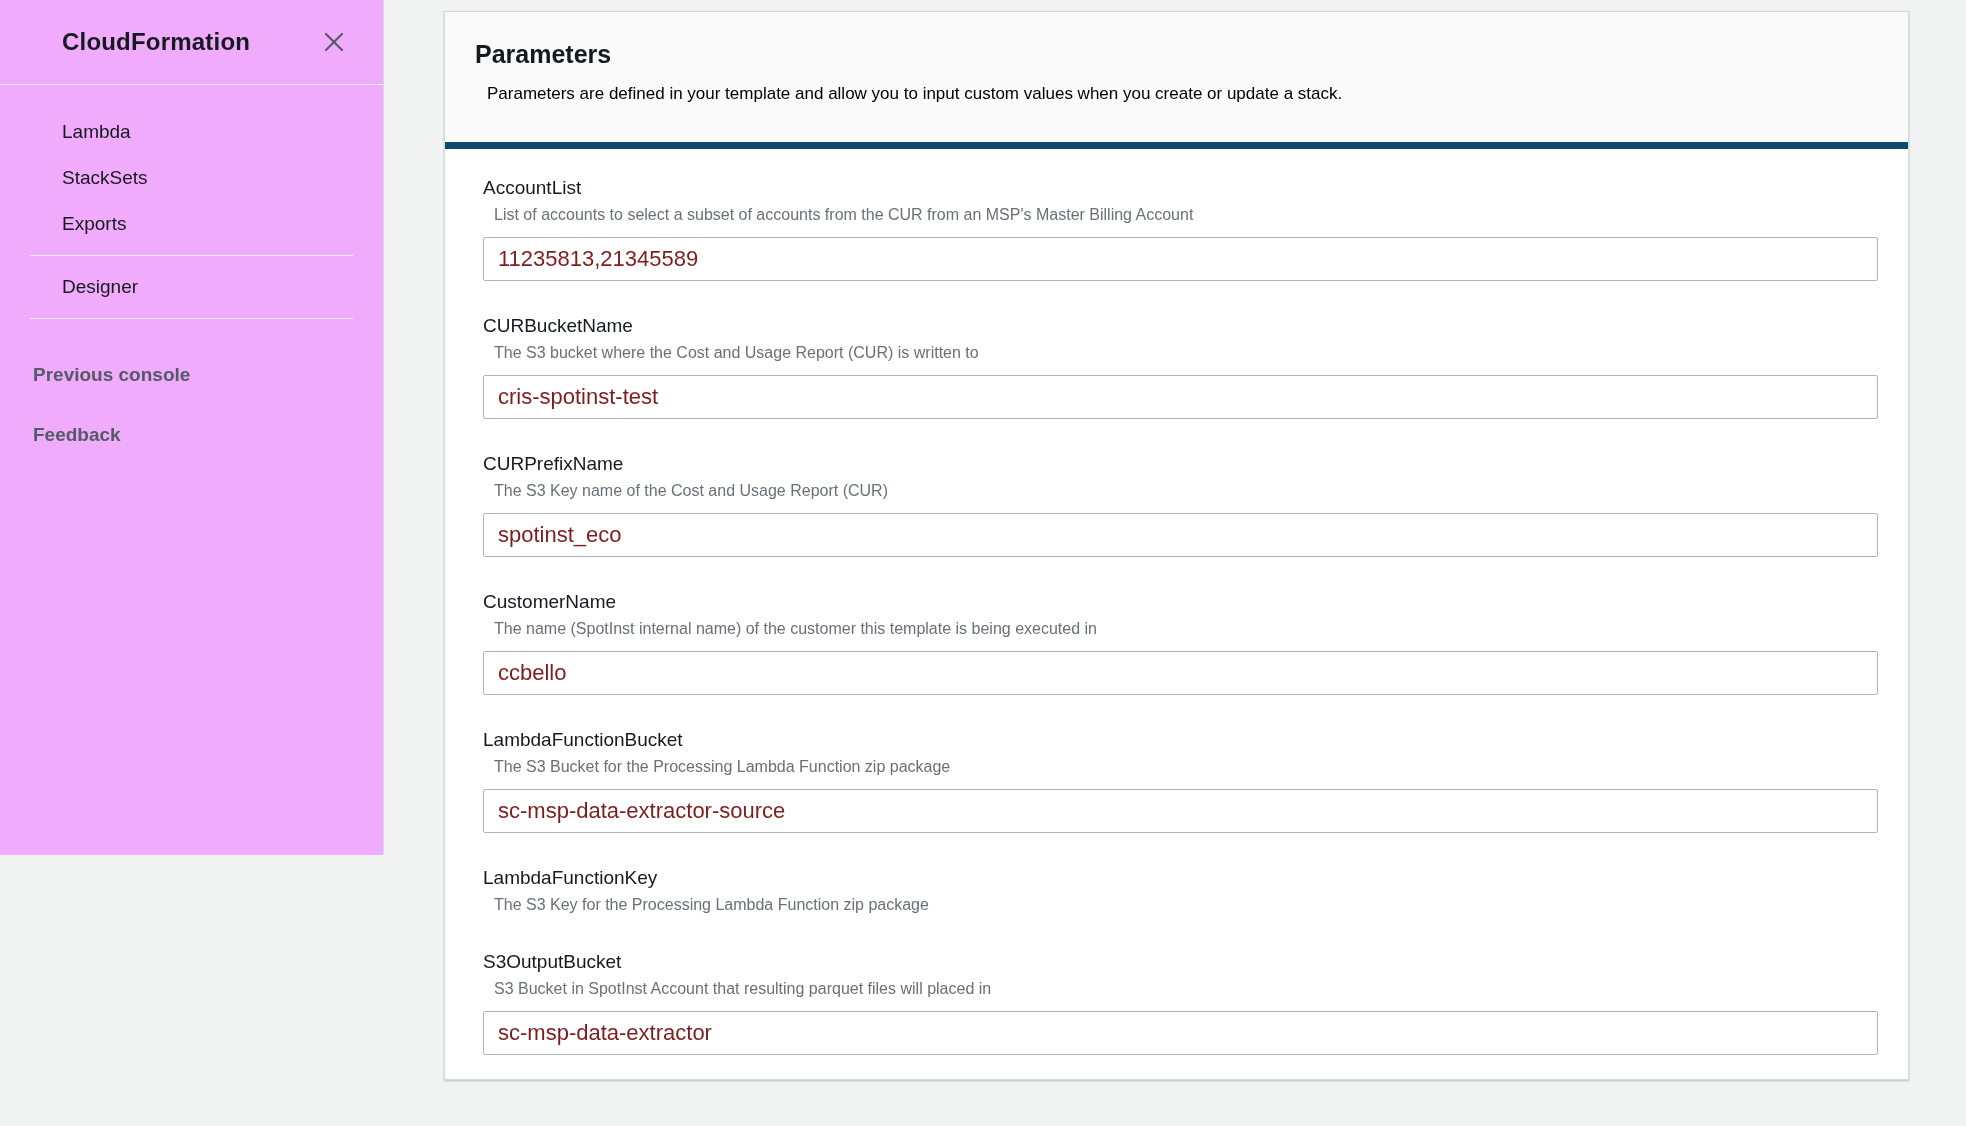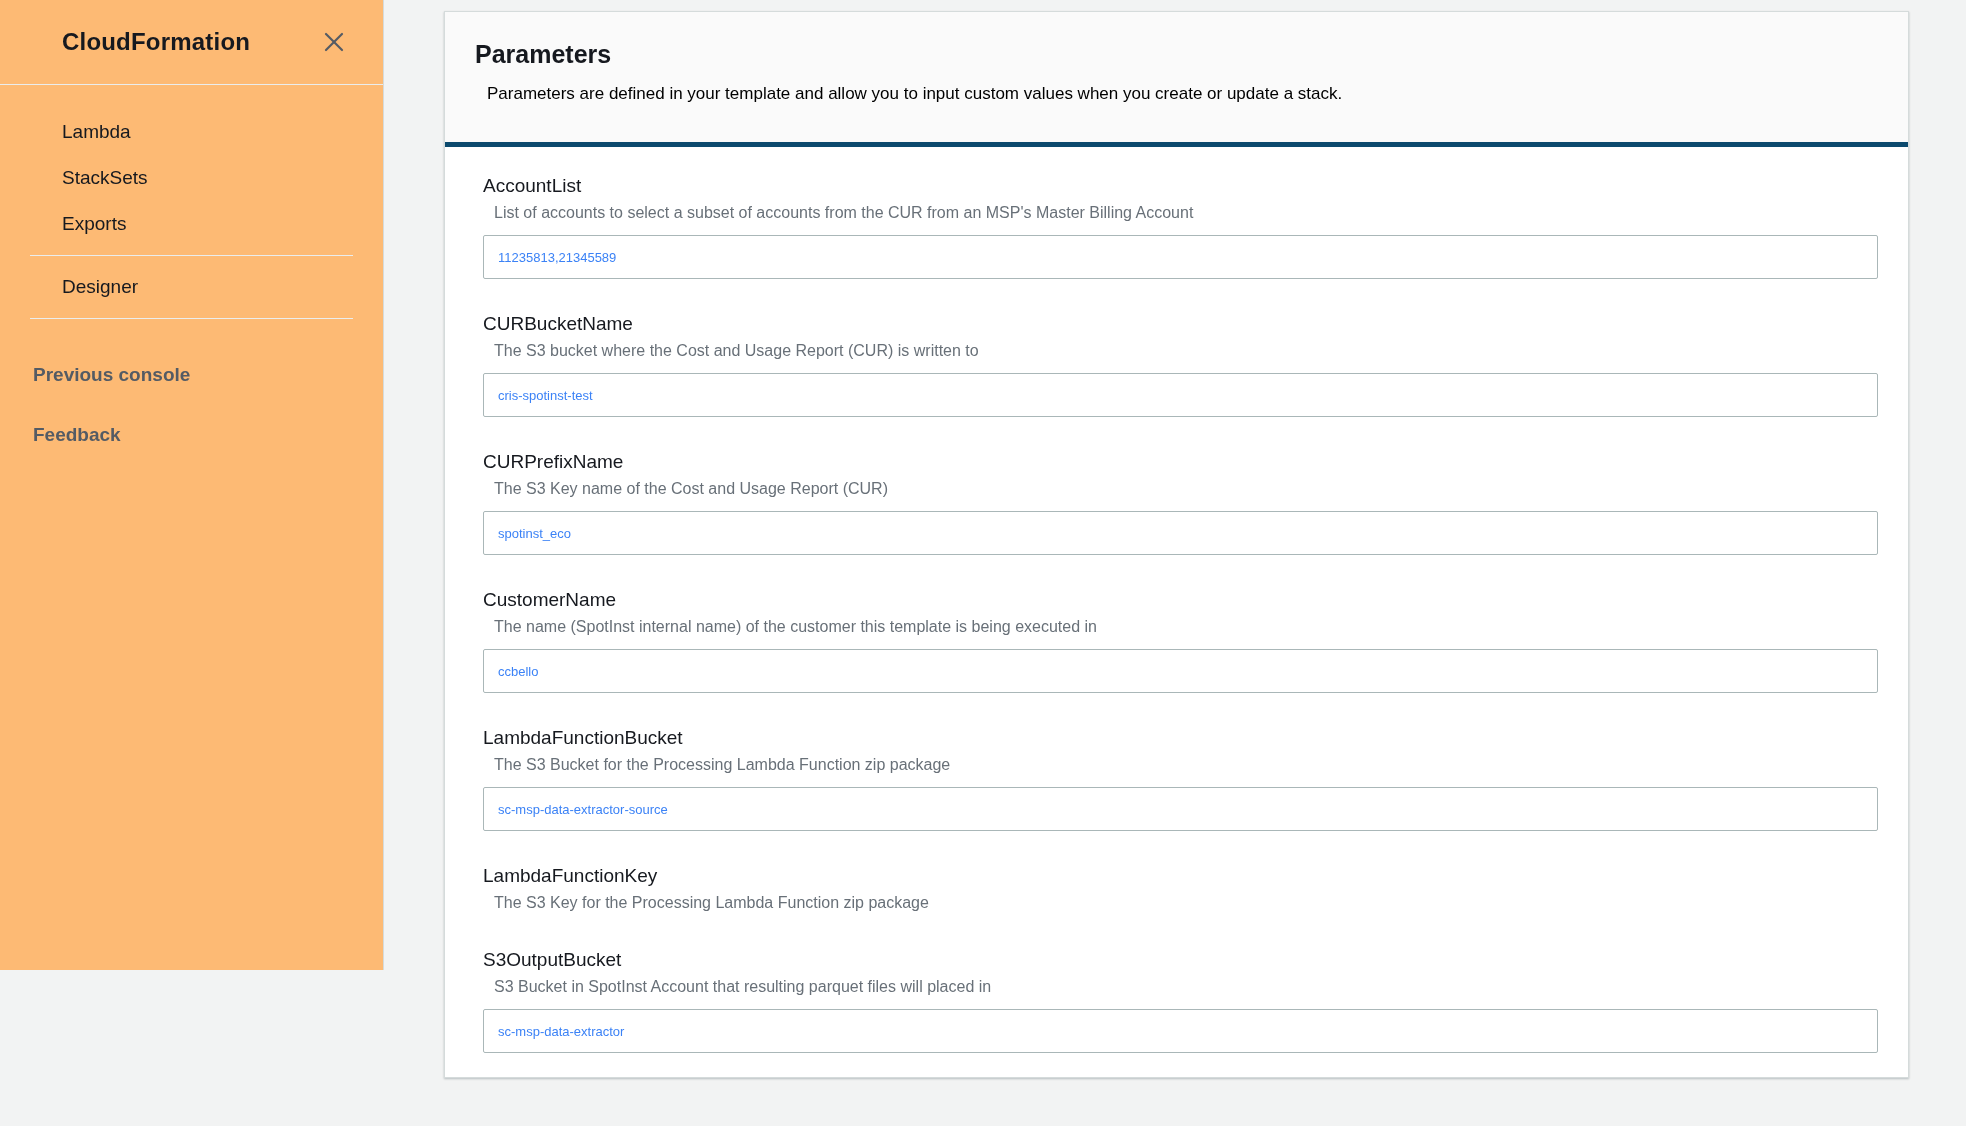--- a/index.html
+++ b/index.html
@@ -12,22 +12,22 @@
     color: #16191f;
     overflow: hidden;
     position: relative;
   }
 
   
   .sidebar {
     position: absolute;
     left: 0; top: 0;
     width: 384px;
-    height: 970px;
-    background: #fdba74;
+    height: 855px;
+    background: #f0abfc;
     border-right: 1px solid #d5dbdb;
   }
   .sidebar-header {
     height: 85px;
     display: flex;
     align-items: center;
     justify-content: space-between;
     padding: 0 34px 0 62px;
     border-bottom: 1px solid #eaeded;
   }
@@ -85,21 +85,21 @@
     position: absolute;
     left: 59px;           
     top: 11px;
     width: 1465px;
     background: #ffffff;
     border: 1px solid #d5dbdb;
     box-shadow: 0 1px 2px 0 rgba(0, 28, 36, 0.25);
   }
   .card-header {
     background: #fafafa;
-    border-bottom: 5px solid #0c4a6e;
+    border-bottom: 7px solid #0c4a6e;
     padding: 26px 30px 24px 30px;
   }
   .card-title {
     margin: 0 0 8px 0;
     font-size: 25px;
     line-height: 32px;
     font-weight: bold;
     color: #16191f;
   }
   .card-subtitle {
@@ -123,22 +123,22 @@
     font-size: 16px;
     line-height: 24px;
     color: #687078;
   }
   .field-input {
     display: block;
     width: 100%;
     height: 44px;
     padding: 0 14px;
     font-family: "Liberation Sans", "DejaVu Sans", sans-serif;
-    font-size: 13px;
-    color: #3b82f6;
+    font-size: 22px;
+    color: #7f1d1d;
     background: #ffffff;
     border: 1px solid #aab7b8;
     border-radius: 2px;
     outline: none;
   }
 </style>
 </head>
 <body>
 
 <aside class="sidebar">

